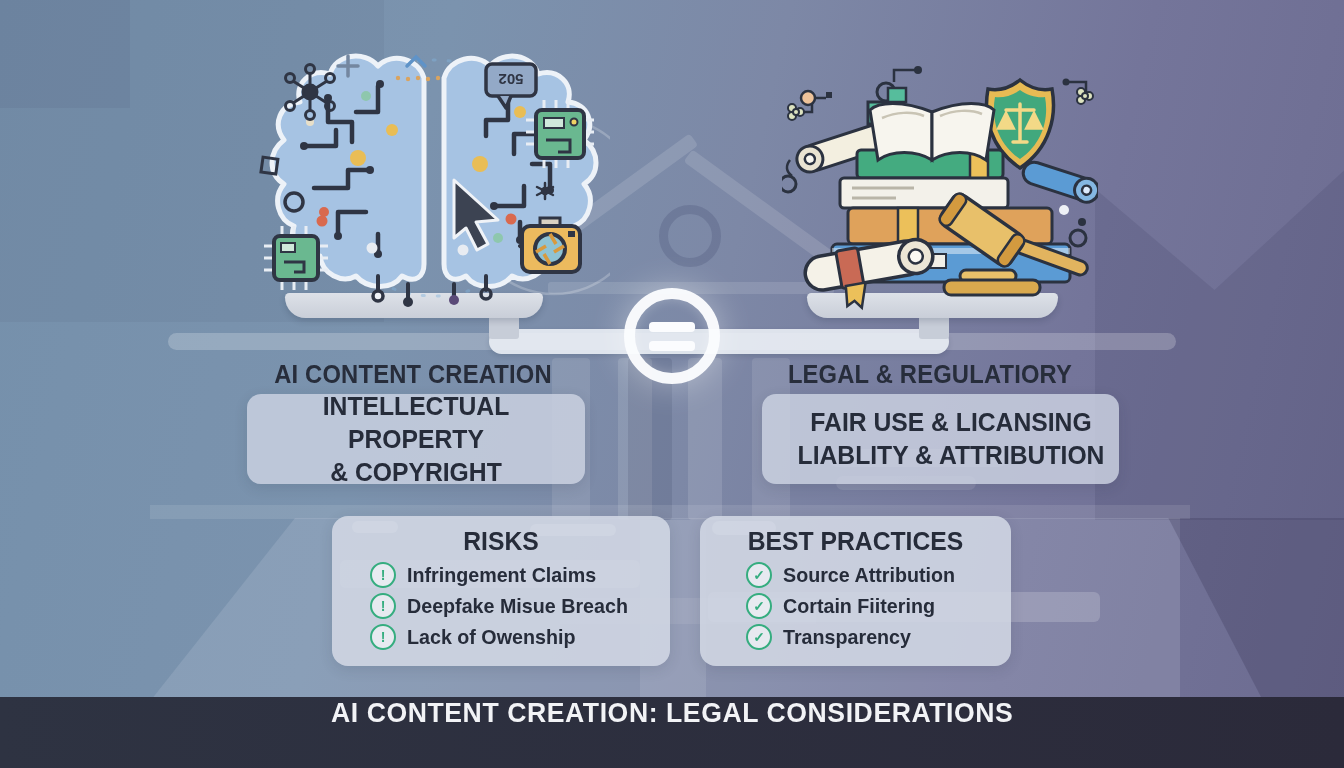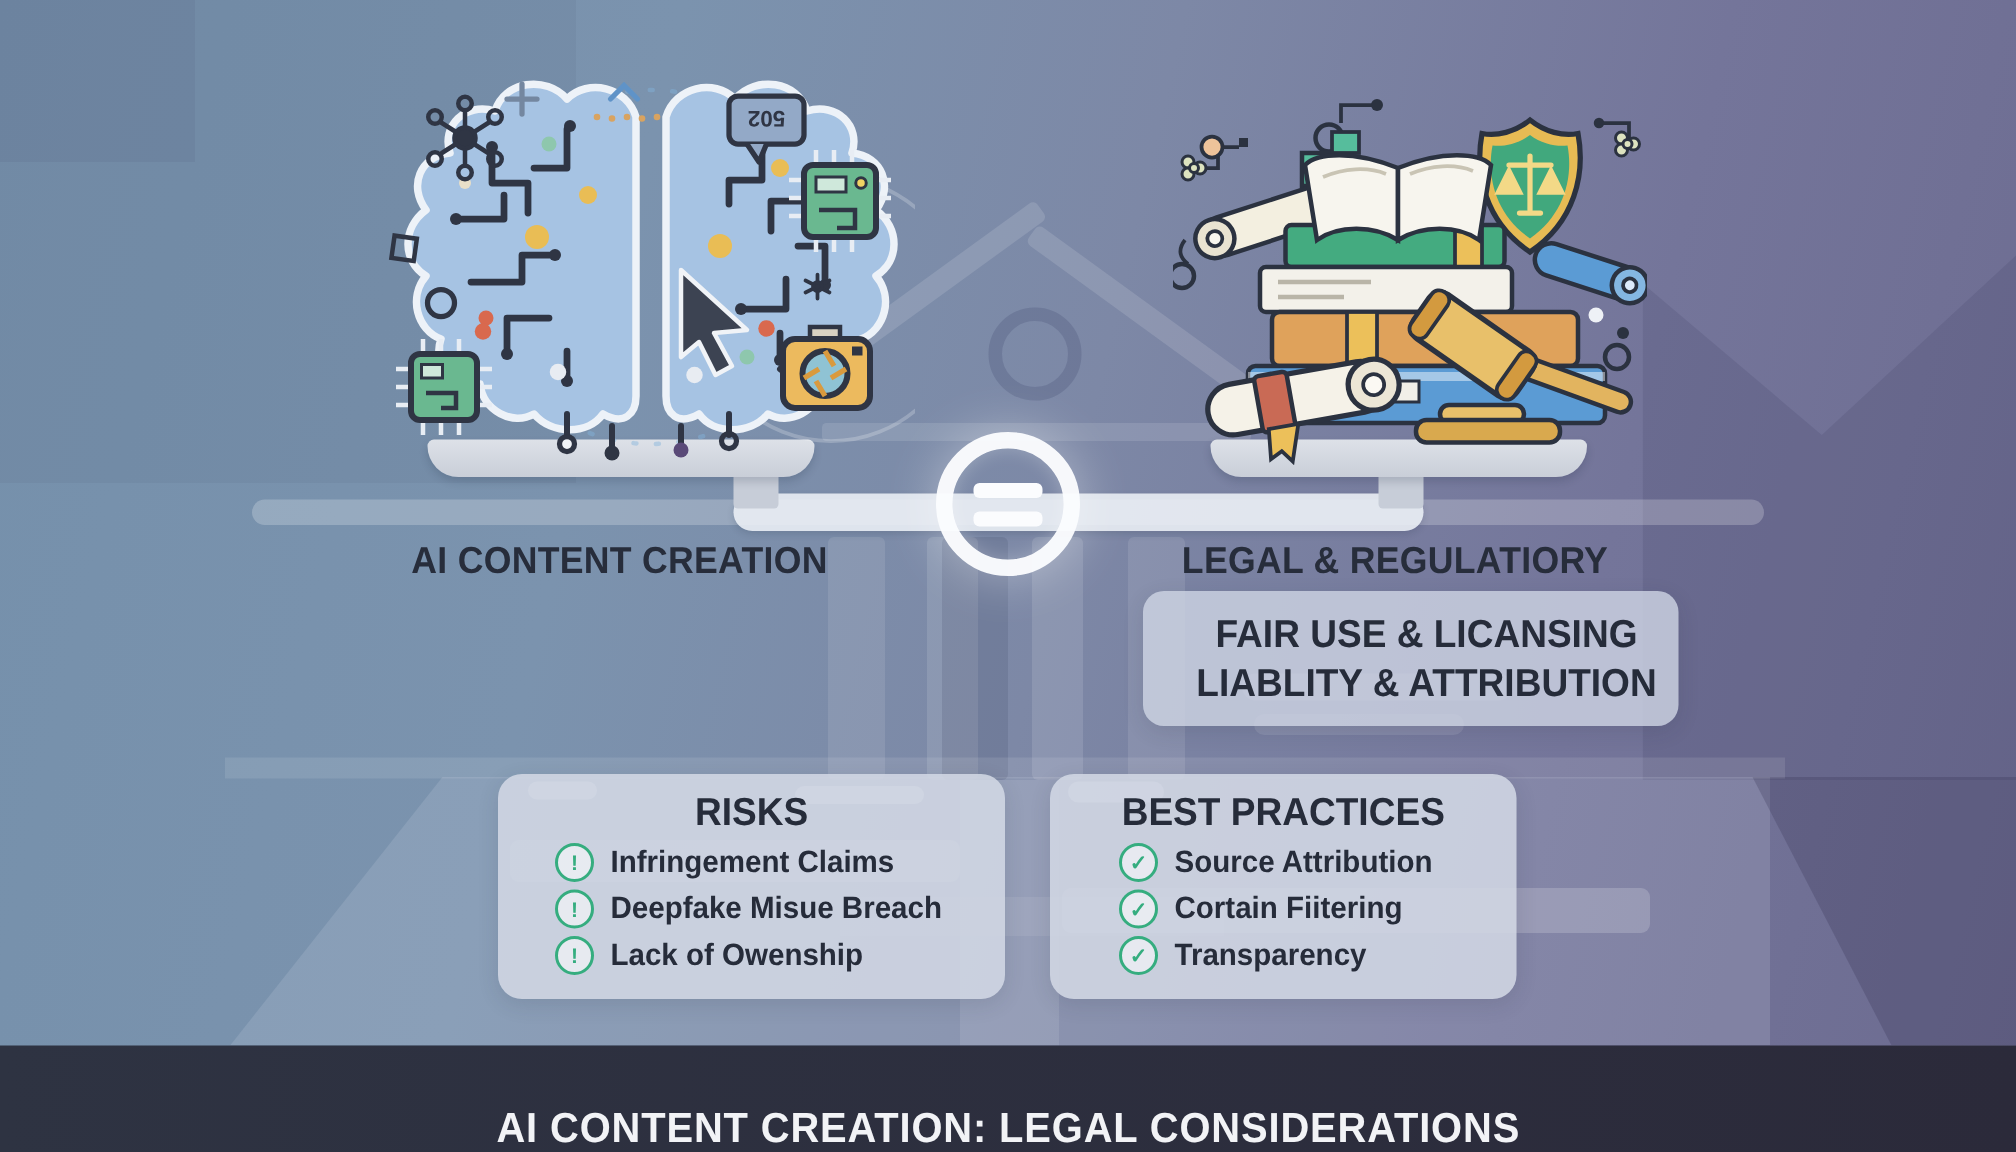--- a/index.html
+++ b/index.html
@@ -41,21 +41,21 @@
   .card-title{margin-top:10px;text-align:center;font-size:26px;font-weight:800;color:#262c3a;transform:scaleX(.95);}
   .rows{margin-top:5px;display:flex;flex-direction:column;gap:6px;}
   .row{display:flex;align-items:center;gap:11px;height:25px;}
   .badge{flex:0 0 auto;width:22px;height:22px;border-radius:50%;border:2.5px solid #35ad7f;
         background:rgba(255,255,255,.55);color:#35ad7f;display:flex;align-items:center;
         justify-content:center;font-size:14px;font-weight:800;line-height:1;}
   .row-label{font-size:20.5px;font-weight:700;color:#262c3a;transform:scaleX(.96);transform-origin:left center;white-space:nowrap;}
   .pill{position:absolute;border-radius:8px;background:rgba(255,255,255,.42);}
   .band{position:absolute;background:rgba(255,255,255,.18);border-radius:6px;}
   .banner{position:absolute;left:0;top:697px;width:1344px;height:71px;
-        background:linear-gradient(90deg,#2e3342,#2b2a3a);display:flex;align-items:flex-end;justify-content:center;}
+        background:linear-gradient(90deg,#2e3342,#2b2a3a);display:flex;align-items:flex-start;justify-content:center;}
   .banner-text{color:#f2f3f6;font-size:28px;font-weight:800;letter-spacing:.6px;transform:scaleX(.95);}
 </style>
 </head>
 <body>
 
 <div class="stage">
 
   <div class="bg-shape" style="left:0;top:0;width:384px;height:322px;background:rgba(30,40,60,.05);"></div>
   <div class="bg-shape" style="left:0;top:0;width:130px;height:108px;background:rgba(30,40,60,.06);"></div>
   <div class="bg-shape" style="left:1095px;top:60px;width:249px;height:460px;background:rgba(50,50,85,.14);
@@ -311,20 +311,24 @@
     </g>
   </svg>
 
   <div class="pill bg-shape" style="left:352px;top:521px;width:46px;height:12px;"></div>
   <div class="pill bg-shape" style="left:530px;top:524px;width:86px;height:12px;"></div>
   <div class="pill bg-shape" style="left:712px;top:521px;width:64px;height:14px;"></div>
   <div class="band bg-shape" style="left:340px;top:560px;width:300px;height:28px;"></div>
   <div class="band bg-shape" style="left:708px;top:592px;width:392px;height:30px;"></div>
 
   <div class="heading" style="left:243px;top:360px;">AI CONTENT CREATION</div>
+  <div class="infobox" style="left:247px;top:394px;">
+    <div class="line">INTELLECTUAL PROPERTY</div>
+    <div class="line">&amp; COPYRIGHT</div>
+  </div>
 
   <div class="heading" style="left:762px;top:360px;width:336px;">LEGAL &amp; REGULATIORY</div>
   <div class="infobox" style="left:762px;top:394px;width:336px;padding-left:21px;">
     <div class="line">FAIR USE &amp; LICANSING</div>
     <div class="line">LIABLITY &amp; ATTRIBUTION</div>
   </div>
 
   <div class="card" style="left:332px;top:516px;">
     <div class="card-title">RISKS</div>
     <div class="rows" style="padding-left:38px;">

